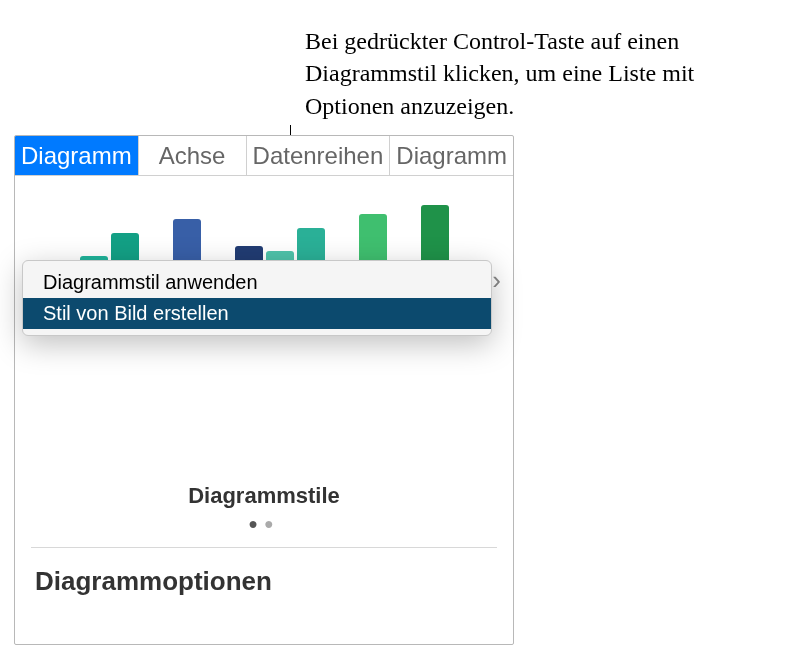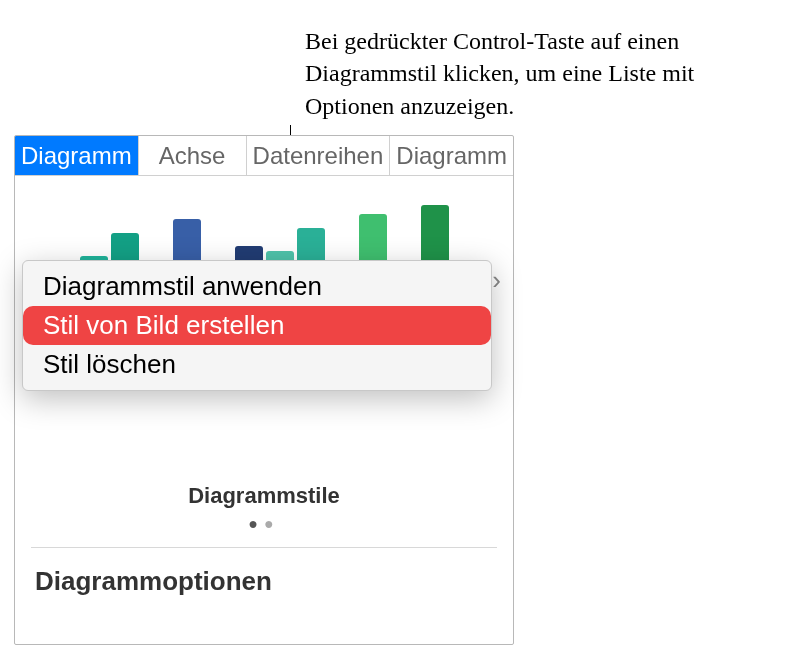--- a/index.html
+++ b/index.html
@@ -96,28 +96,27 @@
       width: 470px;
       background: #f5f5f5;
       border: 1px solid #c8c8c8;
       border-radius: 6px;
       box-shadow: 0 8px 30px rgba(0,0,0,0.25);
       padding: 6px 0;
       z-index: 10;
     }
     .menu-item {
       padding: 4px 20px;
-      font-size: 26px;
+      font-size: 20px;
       color: #000;
       cursor: pointer;
     }
     .menu-item.highlighted {
-      background: #ef4444;
+      background: #0c4a6e;
       color: #fff;
-      border-radius: 10px;
     }
     .section-title {
       text-align: center;
       font-size: 22px;
       font-weight: 600;
       color: #333;
       margin-top: 12px;
     }
     .page-dots {
       text-align: center;
@@ -182,14 +181,13 @@
     <div class="section-title">Diagrammstile</div>
     <div class="page-dots"><span class="active-dot">●</span>●</div>
     <div class="divider"></div>
     <div class="options-title">Diagrammoptionen</div>
   </div>
 </div>
 
 <div class="context-menu">
   <div class="menu-item">Diagrammstil anwenden</div>
   <div class="menu-item highlighted">Stil von Bild erstellen</div>
-  <div class="menu-item">Stil löschen</div>
 </div>
 
 </body></html>

